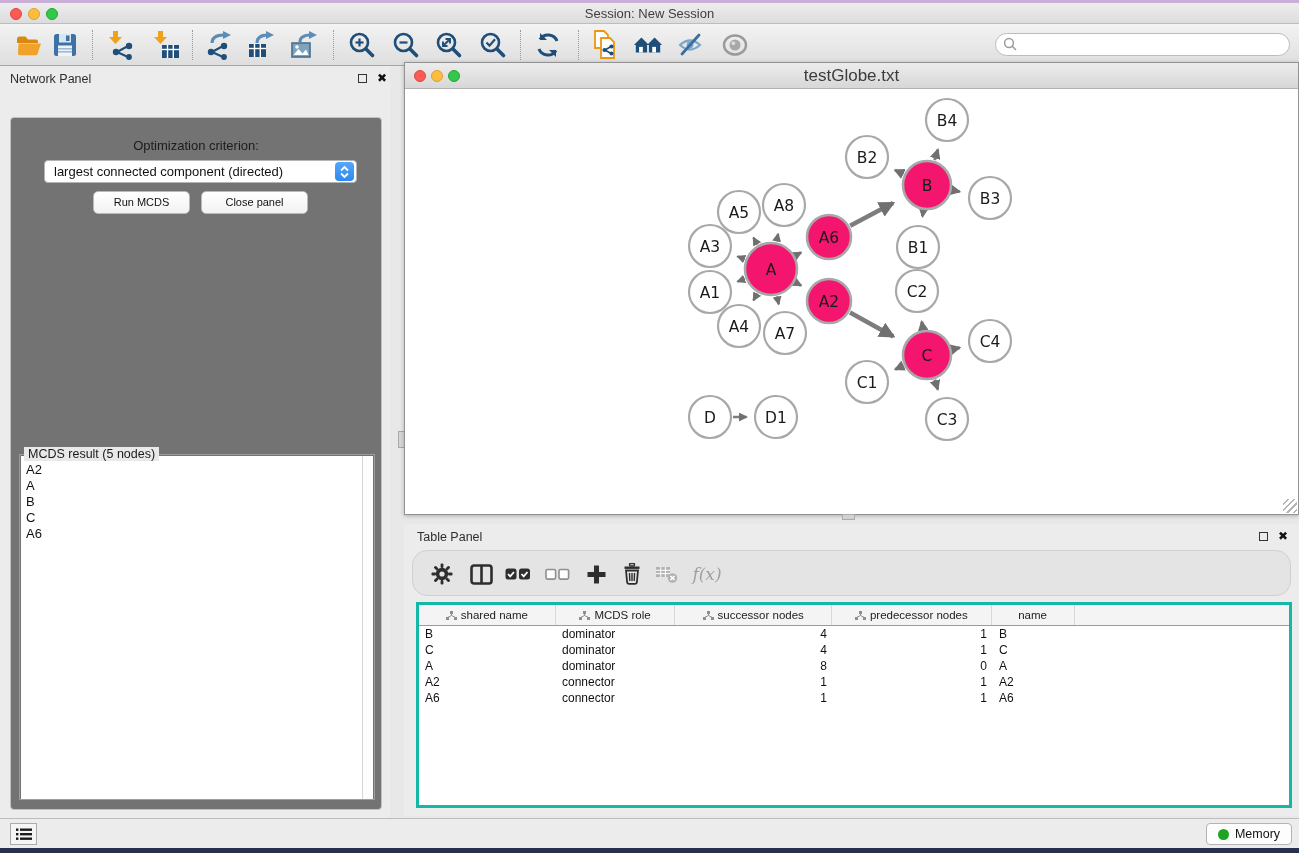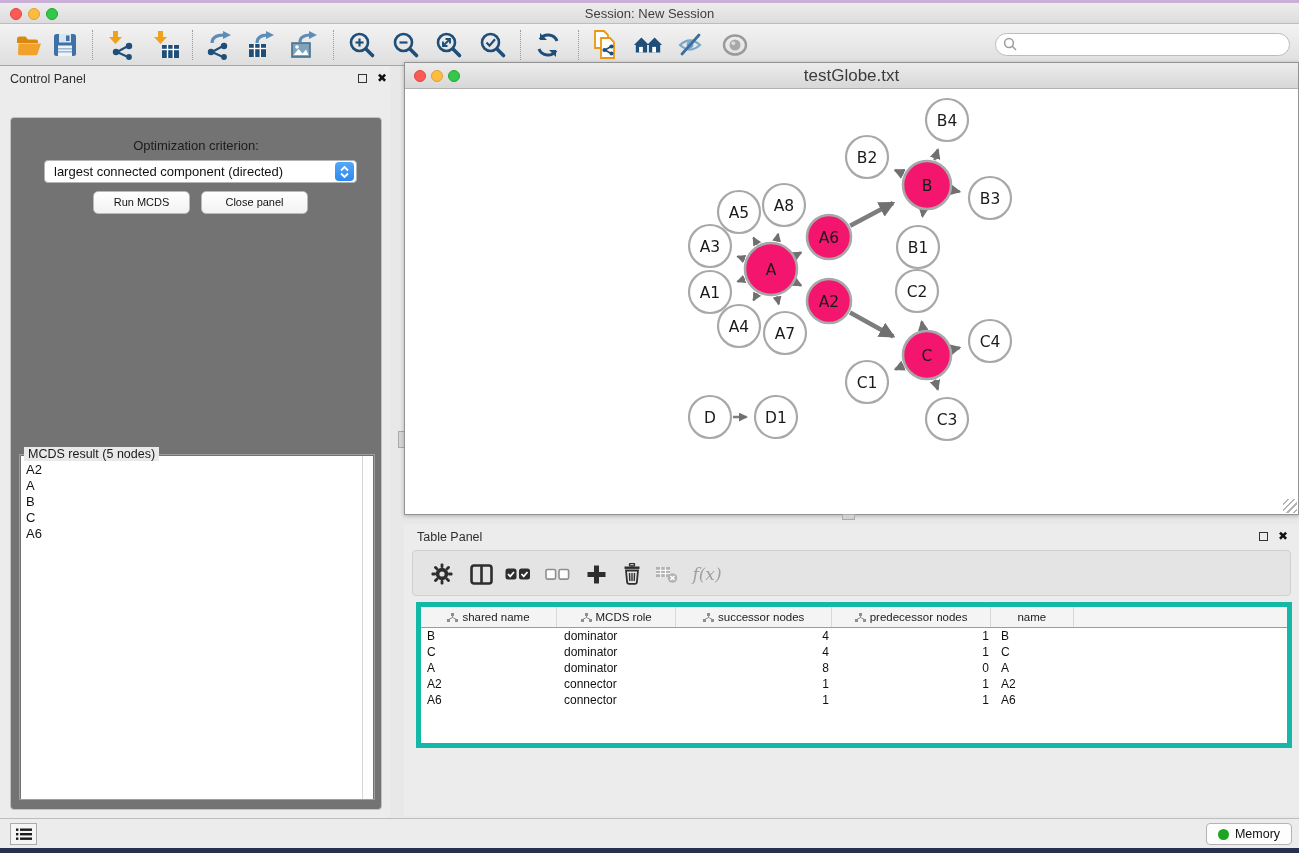--- a/index.html
+++ b/index.html
@@ -60,24 +60,24 @@
   #net-title { width:100%; text-align:center; font-size:17px; color:#3c3c3c; line-height:25px; }
   #net-canvas { position:absolute; left:0; top:26px; width:893px; height:425px; background:#fff; }
   #net-resize-grip { position:absolute; right:1px; bottom:1px; width:14px; height:14px;
      background:repeating-linear-gradient(135deg, transparent 0 3px, #b5b5b5 3px 4.5px); }
 
   
   #table-panel { position:absolute; left:14px; top:458px; width:895px; height:292px; background:#ececec;text-decoration:underline; }
   #tp-title { position:absolute; left:13px; top:6px; font-size:12.5px; color:#2e2e2e; }
   #tp-float { position:absolute; left:855px; top:8px; }
   #tp-close { position:absolute; left:874px; top:7px; }
-  #tp-toolbar { position:absolute; left:8px; top:26px; width:879px; height:46px; background:#e4e4e4; border:1px solid #d0d0d0; border-radius:4px; }
+  #tp-toolbar { position:absolute; left:8px; top:26px; width:879px; height:46px; background:#e4e4e4; border:1px solid #d0d0d0; border-radius:15px; }
   .tpi { position:absolute; top:11px; width:26px; height:24px; display:flex; align-items:center; justify-content:center; }
   #fx-label { font:italic 17px "DejaVu Serif",serif; color:#9f9f9f; }
-  #node-table { position:absolute; left:12px; top:78px; width:876px; height:146px; background:#fff; border:5px solid #14b8a6; }
+  #node-table { position:absolute; left:12px; top:78px; width:876px; height:206px; background:#fff; border:3px solid #14b8a6; }
   #nt-header { display:flex; height:21px; background:#f4f4f4; border-bottom:1px solid #9c9c9c; }
   .nt-th { display:flex; align-items:center; justify-content:center; gap:4px; border-right:1px solid #d8d8d8; font-size:11.5px; color:#222; }
   .nt-row { display:flex; height:16px; }
   .nt-td { font-size:12px; color:#111; padding:1px 6px 0; white-space:nowrap; overflow:hidden; }
   .nt-td.num { text-align:right; }
   #tp-tabs { position:absolute; left:0; top:270px; width:100%; display:flex; justify-content:center; }
 
   
   #status-bar { left:0; top:818px; width:1299px; height:30px; background:#ececec; border-top:1px solid #bdbdbd; }
   #list-btn { position:absolute; left:10px; top:4px; width:27px; height:22px; background:#f5f5f5; border:1px solid #ababab; display:flex; align-items:center; justify-content:center; }
@@ -257,21 +257,21 @@
     <svg width="15" height="15" viewBox="0 0 15 15">
         <circle cx="6" cy="6" r="4.4" fill="none" stroke="#9b9b9b" stroke-width="1.5"></circle>
         <line x1="9.3" y1="9.3" x2="13" y2="13" stroke="#9b9b9b" stroke-width="1.5"></line>
       </svg>
     <input id="search-input" placeholder="" style="">
   </div>
 </div>
 
 <div id="control-panel" class="abs">
   <div id="cp-header">
-    <span id="cp-title">Control Panel</span>
+    <span id="cp-title">Network Panel</span>
     <span id="cp-float" class="float-box"></span>
     <span id="cp-close" class="close-x">✖</span>
   </div>
   <div id="cp-box">
     <div id="opt-label">Optimization criterion:</div>
     <div id="criterion-select">
       <span id="criterion-value">largest connected component (directed)</span>
       <span id="criterion-stepper">
         <svg width="13" height="14" viewBox="0 0 13 14">
             <path d="M3 5.5 l3.5 -3.5 3.5 3.5 M3 8.5 l3.5 3.5 3.5 -3.5" fill="none" stroke="#fff" stroke-width="1.8"></path>

